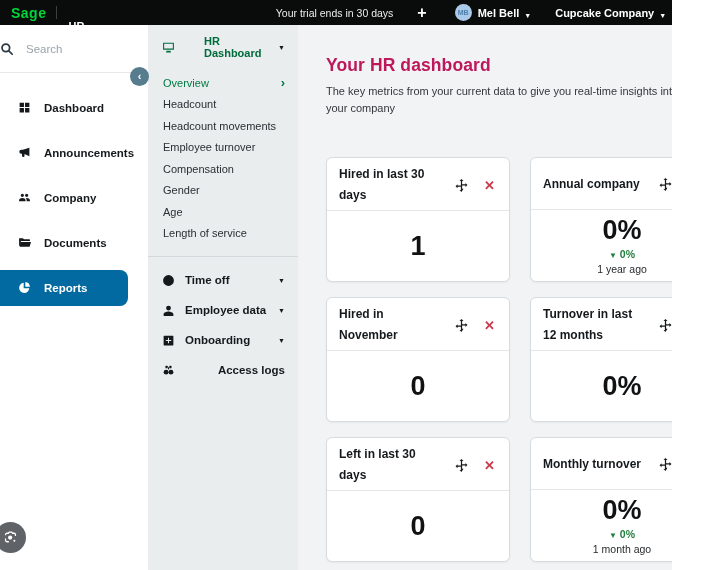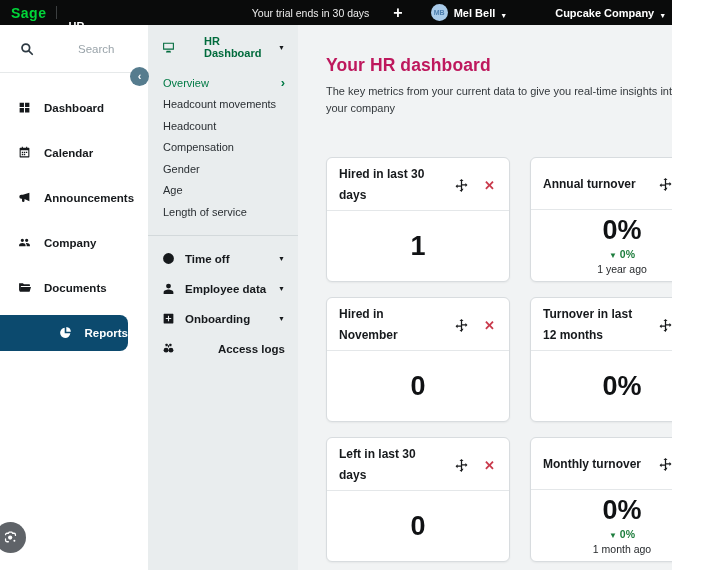--- a/index.html
+++ b/index.html
@@ -13,37 +13,37 @@
   .logo { color:#00d639; font-weight:bold; font-size:14px; letter-spacing:.5px; padding:0 10px 0 11px; cursor:pointer; }
   .topbar-divider { width:1px; height:13px; background:#3c3f40; margin-right:11px; }
   .product { font-size:11px; font-weight:bold;margin-top:26px; }
   .topbar-spacer { flex:1; }
   .trial { font-size:10.5px; color:#ececec; margin-right:24px; }
   .plus-btn { font-size:16px; font-weight:bold; margin-right:28px; cursor:pointer; line-height:1; }
   .avatar { width:17px; height:17px; border-radius:50%; background:#a9cbe9; color:#4e7fae; font-size:7px;
             font-weight:bold; display:flex; align-items:center; justify-content:center; margin-right:6px; }
   .user-menu, .company-menu { display:flex; align-items:flex-end; font-size:11px; font-weight:bold; cursor:pointer; }
   .user-menu { margin-right:24px; }
-  .company-menu { margin-right:26px;margin-left:24px; }
+  .company-menu { margin-right:26px; }
   .caret-down { font-size:7px; margin-left:5px; line-height:1; }
   .help-link { font-size:11px; font-weight:bold; margin-right:10px; cursor:pointer; }
 
   
   .sidebar { position:absolute; top:25px; left:0; width:148px; height:545px; background:#fff; z-index:2; }
-  .search-row { height:48px; display:flex; align-items:center; padding-left:20px; border-bottom:1px solid #e6e9ea;gap:32px; }
+  .search-row { height:48px; display:flex; align-items:center; border-bottom:1px solid #e6e9ea; }
   .search-row svg { width:14px; height:14px; color:#2e3a43; flex:none; }
   .search-input { border:none; outline:none; background:transparent; font-size:11.5px; color:#333;
                   margin-left:12px; width:80px; font-family:"Liberation Sans",sans-serif; }
   .search-input::placeholder { color:#9aa4aa; }
   .nav { padding-top:12px; }
   .nav-item { height:45px; display:flex; align-items:center; padding-left:18px; cursor:pointer;
               font-size:11.5px; font-weight:bold; color:#16191c; }
   .nav-item svg { width:13px; height:13px; color:#16191c; margin-right:13px; flex:none; }
-  .nav-item.active { height:36px; width:128px; margin:4.5px 0; background:#0c4a6e; border-radius:0 8px 8px 0;
-                     color:#fff;justify-content:flex-end; }
+  .nav-item.active { height:36px; width:128px; margin:4.5px 0; background:#0369a1; border-radius:0 8px 8px 0;
+                     color:#fff; }
   .nav-item.active svg { color:#fff; }
 
   
   .submenu { position:absolute; top:25px; left:148px; width:150px; height:545px; background:#e9edee; z-index:1;
              padding-top:11px; }
   .submenu-header { display:flex; align-items:center; padding:0 13px 0 14px; height:22px; cursor:pointer; }
   .submenu-header svg { width:13px; height:13px; color:#006b3c; margin-right:9px; flex:none; }
   .submenu-title { font-size:11px; font-weight:bold; color:#006b3c; flex:1;padding-left:20px; }
   .submenu-header .caret-down { color:#16191c; font-size:7px; }
   .subitems { margin-top:14px; }
@@ -130,26 +130,20 @@
     </div>
     <div class="nav">
       <div class="nav-item">
         <svg viewBox="0 0 24 24" fill="currentColor">
             <path d="M3 3h8v8H3zM13 3h8v8h-8zM3 13h8v8H3zM13 13h8v8h-8z"></path>
           </svg>
         <span>Dashboard</span>
       </div>
       <div class="nav-item">
         <svg viewBox="0 0 24 24" fill="currentColor">
-            <path d="M7 1.5h2V3h6V1.5h2V3h3a1 1 0 0 1 1 1v16a1 1 0 0 1-1 1H4a1 1 0 0 1-1-1V4a1 1 0 0 1 1-1h3V1.5zM5 8v11h14V8H5zm2 2.5h2.5V13H7v-2.5zm3.8 0h2.5V13h-2.5v-2.5zm3.8 0H17V13h-2.4v-2.5zM7 14.5h2.5V17H7v-2.5zm3.8 0h2.5V17h-2.5v-2.5z"></path>
-          </svg>
-        <span>Calendar</span>
-      </div>
-      <div class="nav-item">
-        <svg viewBox="0 0 24 24" fill="currentColor">
             <path d="M21 3v16l-9-4.2V18a2.3 2.3 0 0 1-4.6 0v-3.8H6a3.6 3.6 0 0 1 0-7.2h3L21 3z"></path>
           </svg>
         <span>Announcements</span>
       </div>
       <div class="nav-item">
         <svg viewBox="0 0 24 24" fill="currentColor">
             <path d="M8 11a3 3 0 1 0-3-3 3 3 0 0 0 3 3zm8 0a3 3 0 1 0-3-3 3 3 0 0 0 3 3zM8 13c-2.7 0-6 1.4-6 4.1V19h12v-1.9c0-2.7-3.3-4.1-6-4.1zm8 0c-.5 0-1 .1-1.6.2A5.2 5.2 0 0 1 16 17.1V19h6v-1.9c0-2.7-3.3-4.1-6-4.1z"></path>
           </svg>
         <span>Company</span>
       </div>
@@ -179,24 +173,27 @@
         </svg>
       <span class="submenu-title">HR Dashboard</span>
       <span class="caret-down">▼</span>
     </div>
     <div class="subitems">
       <div class="subitem active">
         <span>Overview</span>
         <span class="chevron-right">›</span>
       </div>
       <div class="subitem">
+        <span>Headcount</span>
+      </div>
+      <div class="subitem">
         <span>Headcount movements</span>
       </div>
       <div class="subitem">
-        <span>Headcount</span>
+        <span>Employee turnover</span>
       </div>
       <div class="subitem">
         <span>Compensation</span>
       </div>
       <div class="subitem">
         <span>Gender</span>
       </div>
       <div class="subitem">
         <span>Age</span>
       </div>
@@ -265,21 +262,21 @@
             <span class="remove-btn">✕</span>
           </div>
         </div>
         <div class="card-body">
           <div class="card-value">1</div>
         </div>
       </div>
 
       <div class="card">
         <div class="card-header">
-          <div class="card-title">Annual turnover</div>
+          <div class="card-title">Annual company</div>
           <div class="card-actions">
             <span class="move-handle">
                 <svg viewBox="0 0 24 24" fill="currentColor">
                   <path d="M12 1.5l3.2 3.2h-2.2v5.3h5.3V7.8l3.2 3.2-3.2 3.2v-2.2h-5.3v5.3h2.2L12 22.5l-3.2-3.2h2.2v-5.3H5.7v2.2L2.5 13l3.2-3.2v2.2H11V4.7H8.8L12 1.5z"></path>
                 </svg>
               </span>
             <span class="remove-btn">✕</span>
           </div>
         </div>
         <div class="card-body">

